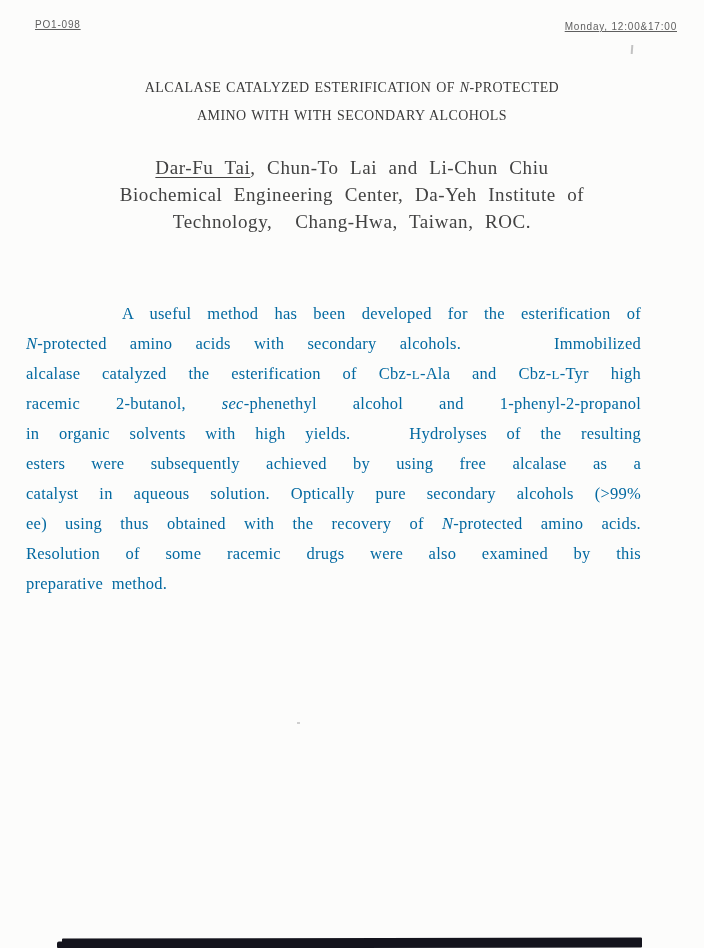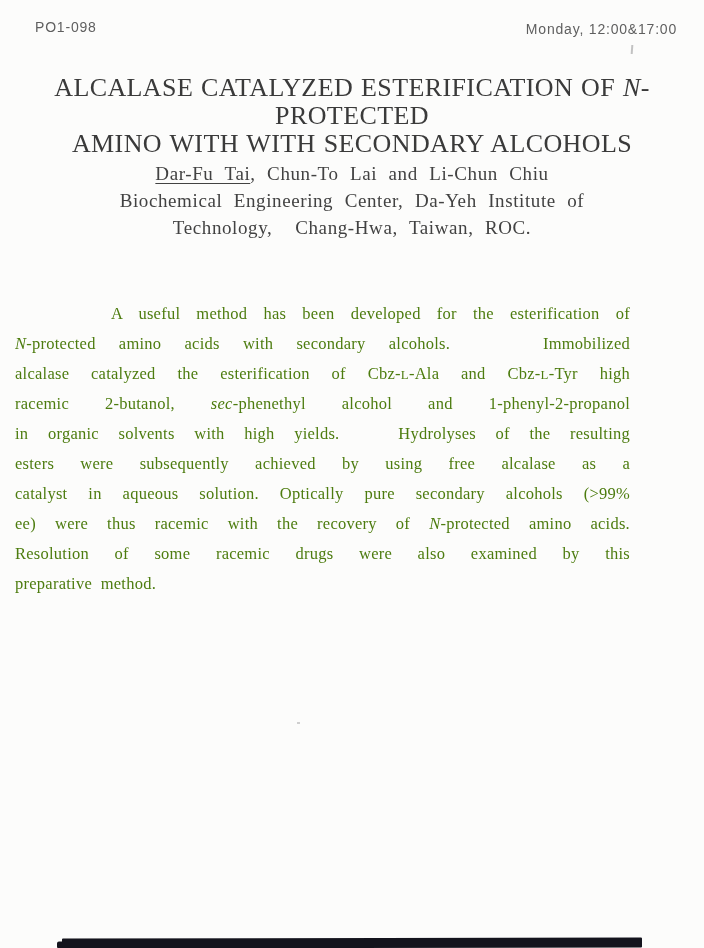--- a/index.html
+++ b/index.html
@@ -10,60 +10,61 @@
     margin: 0 auto;
     background: #fcfcfb;
     overflow: hidden;
     font-family: "Liberation Serif", serif;
     color: #3f3f3f;
   }
   
   .hdr {
     position: absolute;
     font-family: "Liberation Sans", sans-serif;
-    font-size: 14px;
+    font-size: 10px;
     color: #5f5f5f;
     letter-spacing: 0.8px;
+    text-decoration: underline;
   }
   .hdr-left  { left: 35px;  top: 19px; }
   .hdr-right { right: 27px; top: 21px; }
 
   
   .title {
     position: absolute;
     left: 0; top: 74px;
     width: 100%;
     text-align: center;
-    font-size: 26px;
+    font-size: 14px;
     line-height: 28px;
     color: #3a3a3a;
     letter-spacing: 0.4px;
     word-spacing: 1px;
   }
 
   
   .authors {
     position: absolute;
-    left: 30px; top: 160px;
+    left: 30px; top: 154px;
     width: 644px;
     text-align: center;
     font-size: 19px;
     line-height: 27px;
     color: #424242;
     letter-spacing: 0.6px;
     word-spacing: 0.32em;
   }
 
   
   .abstract {
     position: absolute;
-    left: 15px; top: 299px;
+    left: 26px; top: 299px;
     width: 615px;
     font-size: 16.5px;
-    color: #4d7c0f;
+    color: #0369a1;
     letter-spacing: 0.25px;
   }
   .abs-line {
     height: 30px;
     line-height: 30px;
     text-align: justify;
     text-align-last: justify;
     white-space: nowrap;
   }
   .abs-line.just { white-space: normal; overflow: hidden; }
@@ -123,21 +124,21 @@
   </div>
 
   <div class="abstract">
       <div class="abs-line just indent"><span class="seg-t">A useful method has been developed for the esterification of</span></div>
       <div class="abs-line just"><span class="seg-i">N</span><span class="seg-t">-protected amino acids with secondary alcohols.&nbsp;&nbsp;&nbsp; Immobilized</span></div>
       <div class="abs-line just"><span class="seg-t">alcalase catalyzed the esterification of Cbz-</span><span class="seg-sc">L</span><span class="seg-t">-Ala and Cbz-</span><span class="seg-sc">L</span><span class="seg-t">-Tyr high</span></div>
       <div class="abs-line just"><span class="seg-t">racemic 2-butanol, </span><span class="seg-i">sec</span><span class="seg-t">-phenethyl alcohol and 1-phenyl-2-propanol</span></div>
       <div class="abs-line just"><span class="seg-t">in organic solvents with high yields.&nbsp;&nbsp; Hydrolyses of the resulting</span></div>
       <div class="abs-line just"><span class="seg-t">esters were subsequently achieved by using free alcalase as a</span></div>
       <div class="abs-line just"><span class="seg-t">catalyst in aqueous solution. Optically pure secondary alcohols (&gt;99%</span></div>
-      <div class="abs-line just"><span class="seg-t">ee) were thus racemic with the recovery of </span><span class="seg-i">N</span><span class="seg-t">-protected amino acids.</span></div>
+      <div class="abs-line just"><span class="seg-t">ee) using thus obtained with the recovery of </span><span class="seg-i">N</span><span class="seg-t">-protected amino acids.</span></div>
       <div class="abs-line just"><span class="seg-t">Resolution of some racemic drugs were also examined by this</span></div>
       <div class="abs-line last"><span class="seg-t">preparative&nbsp; method.</span></div>
     </div>
 
   <div class="artifact mark-colon"></div>
   <div class="artifact speck"></div>
   <div class="artifact scan-bar"></div>
 
 </div>
 

